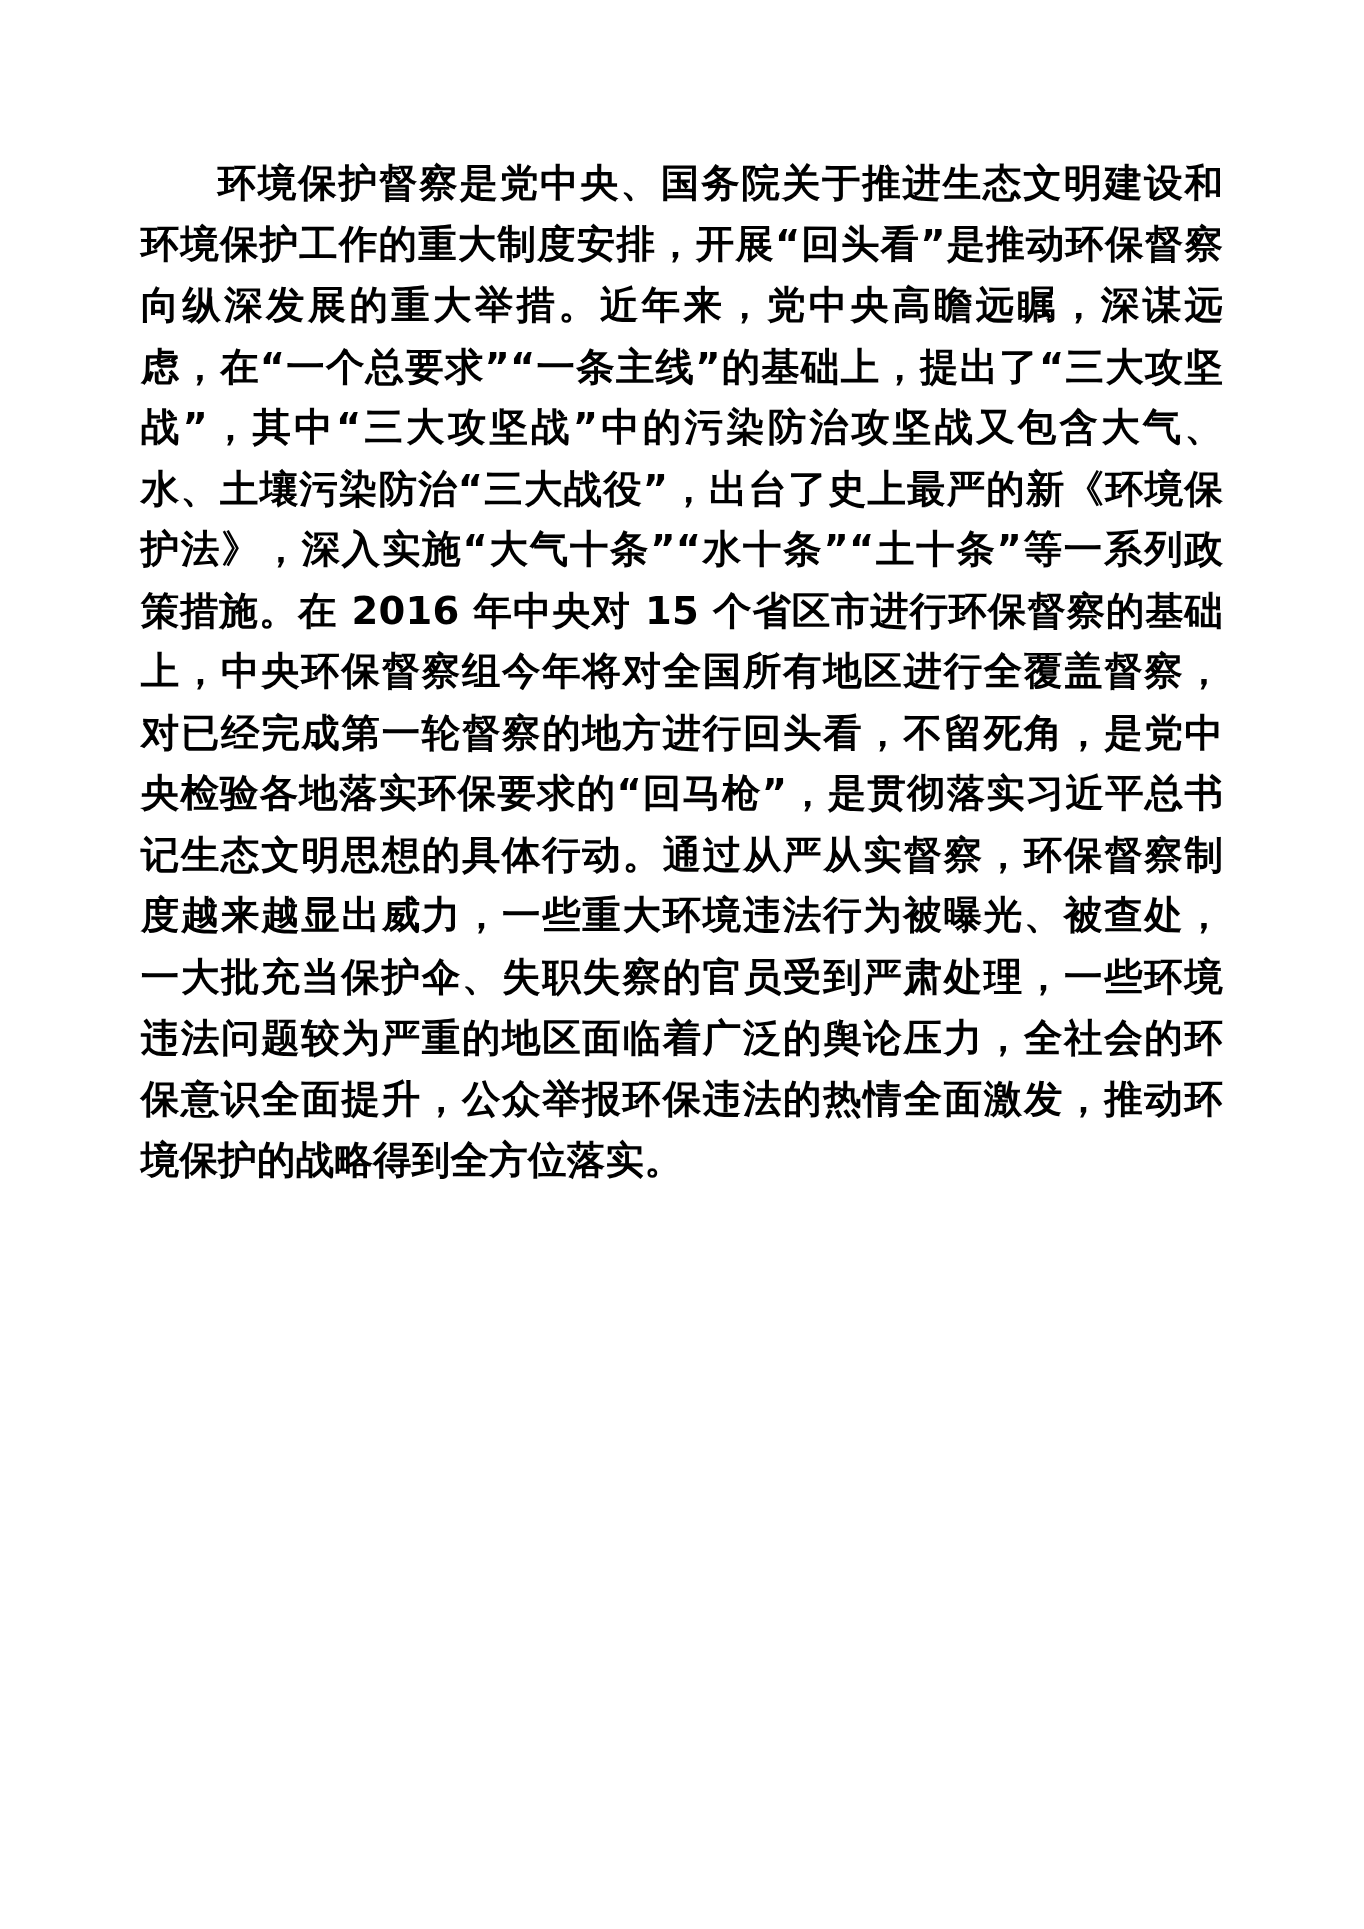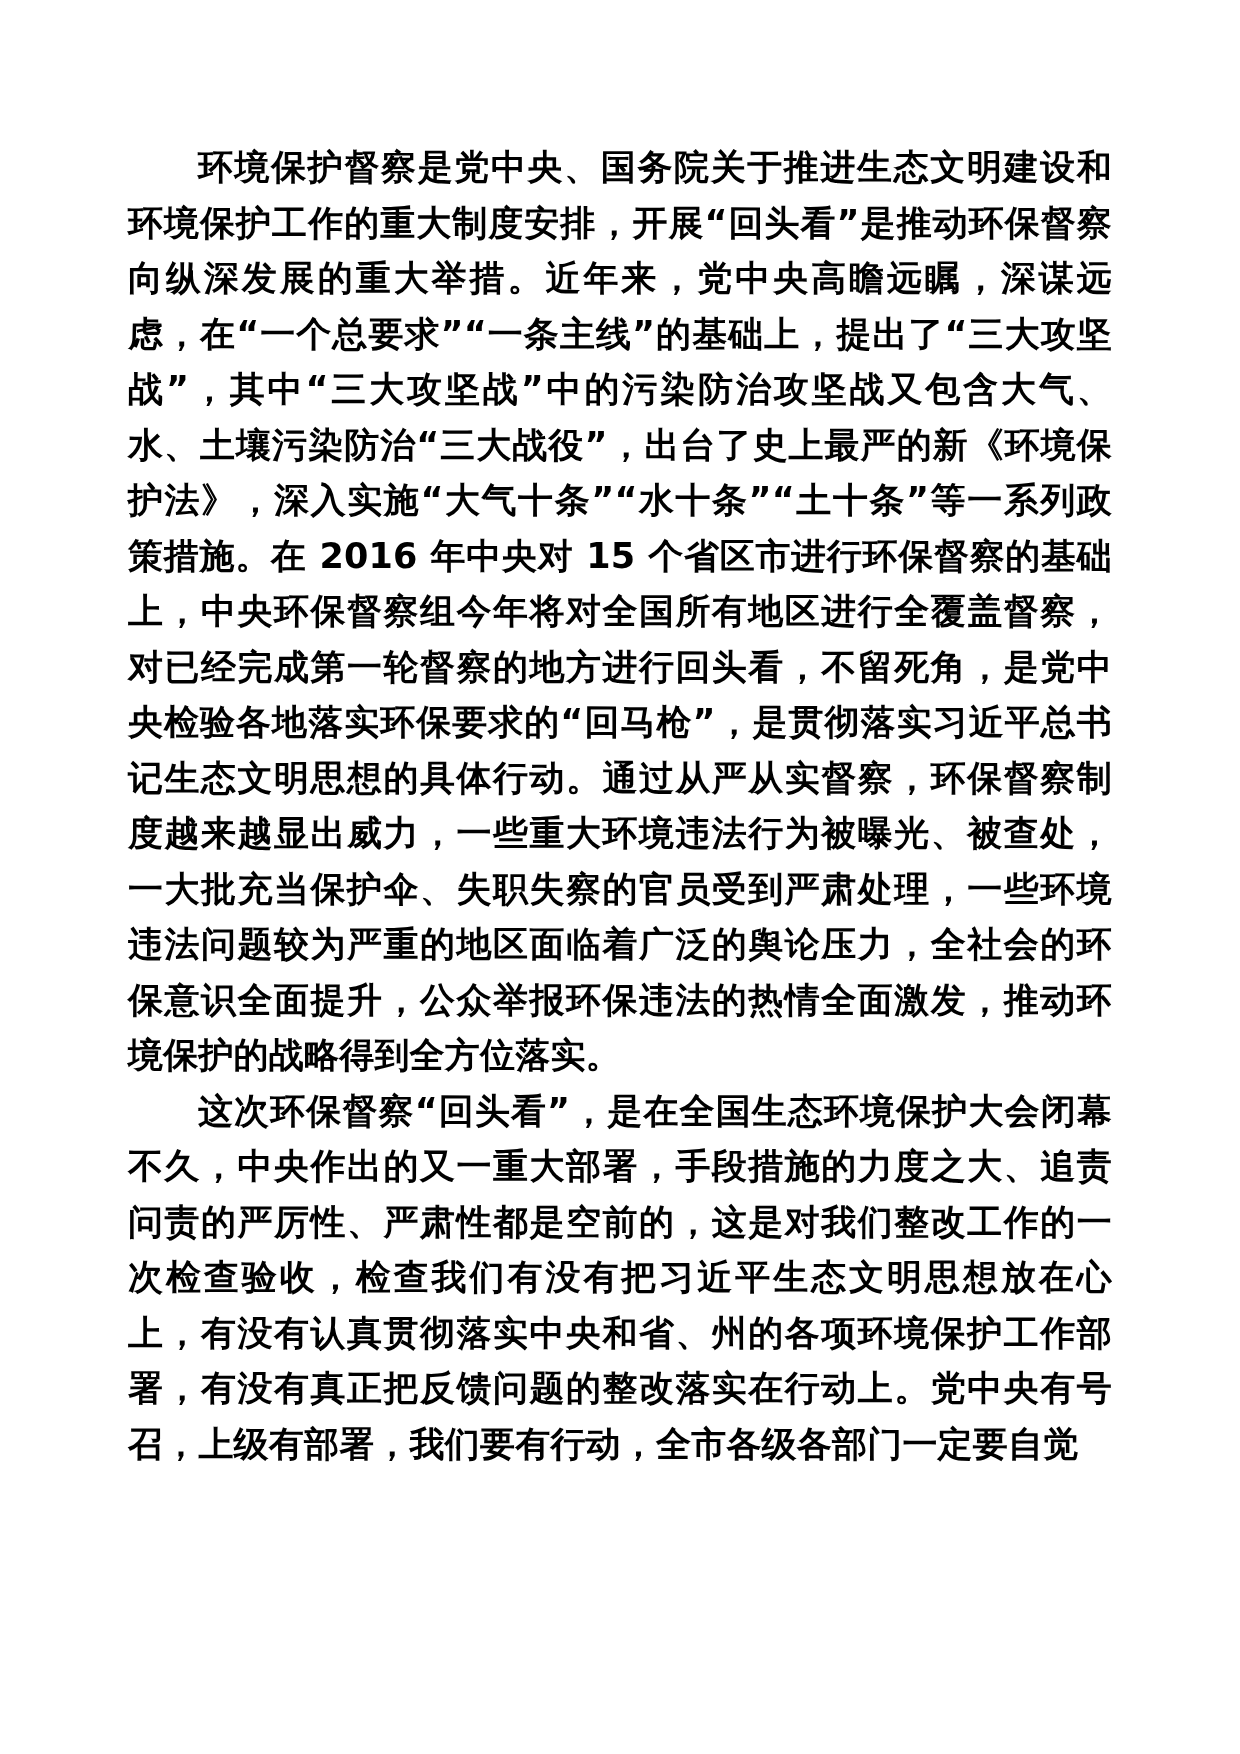--- a/index.html
+++ b/index.html
@@ -38,15 +38,14 @@
   .para + .para {
     margin-top: 0px;
   }
 </style>
 </head>
 <body>
 
 <div class="page">
   <div class="doc-body">
     <p class="para">环境保护督察是党中央、国务院关于推进生态文明建设和环境保护工作的重大制度安排，开展“回头看”是推动环保督察向纵深发展的重大举措。近年来，党中央高瞻远瞩，深谋远虑，在“一个总要求”“一条主线”的基础上，提出了“三大攻坚战”，其中“三大攻坚战”中的污染防治攻坚战又包含大气、水、土壤污染防治“三大战役”，出台了史上最严的新《环境保护法》，深入实施“大气十条”“水十条”“土十条”等一系列政策措施。在 2016 年中央对 15 个省区市进行环保督察的基础上，中央环保督察组今年将对全国所有地区进行全覆盖督察，对已经完成第一轮督察的地方进行回头看，不留死角，是党中央检验各地落实环保要求的“回马枪”，是贯彻落实习近平总书记生态文明思想的具体行动。通过从严从实督察，环保督察制度越来越显出威力，一些重大环境违法行为被曝光、被查处，一大批充当保护伞、失职失察的官员受到严肃处理，一些环境违法问题较为严重的地区面临着广泛的舆论压力，全社会的环保意识全面提升，公众举报环保违法的热情全面激发，推动环境保护的战略得到全方位落实。</p>
-    <p class="para">这次环保督察“回头看”，是在全国生态环境保护大会闭幕不久，中央作出的又一重大部署，手段措施的力度之大、追责问责的严厉性、严肃性都是空前的，这是对我们整改工作的一次检查验收，检查我们有没有把习近平生态文明思想放在心上，有没有认真贯彻落实中央和省、州的各项环境保护工作部署，有没有真正把反馈问题的整改落实在行动上。党中央有号召，上级有部署，我们要有行动，全市各级各部门一定要自觉</p>
   </div>
 </div>
 
 </body></html>

